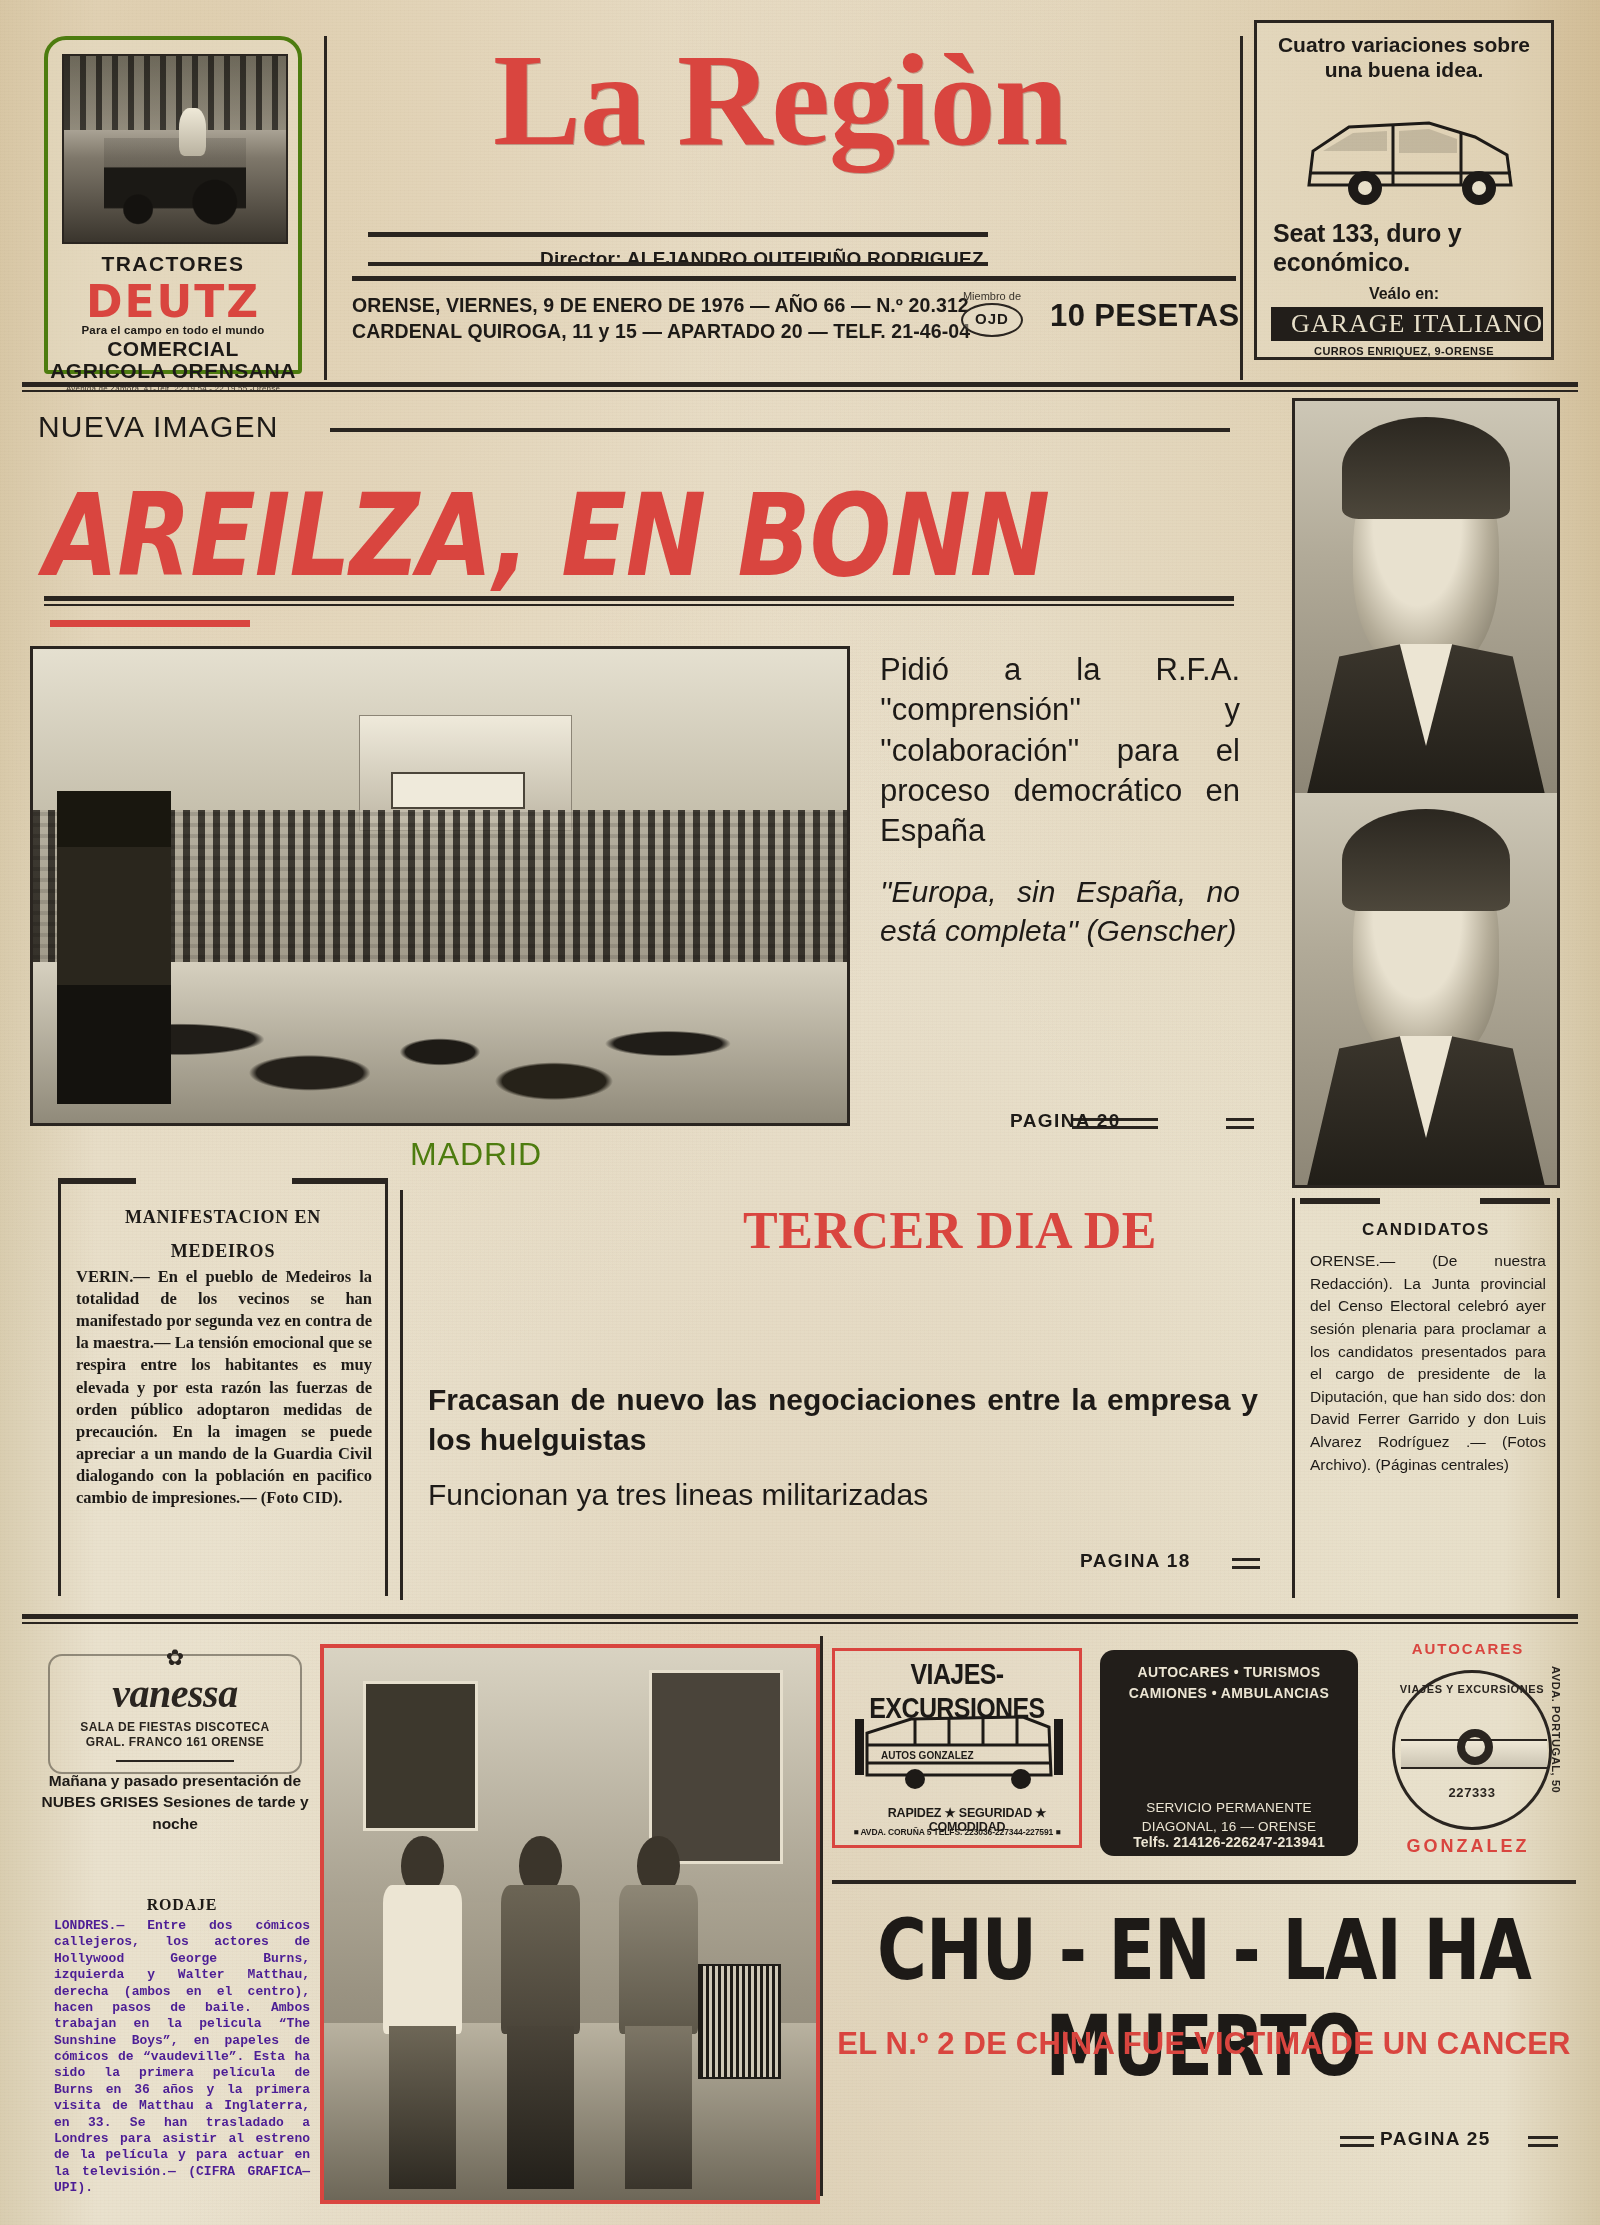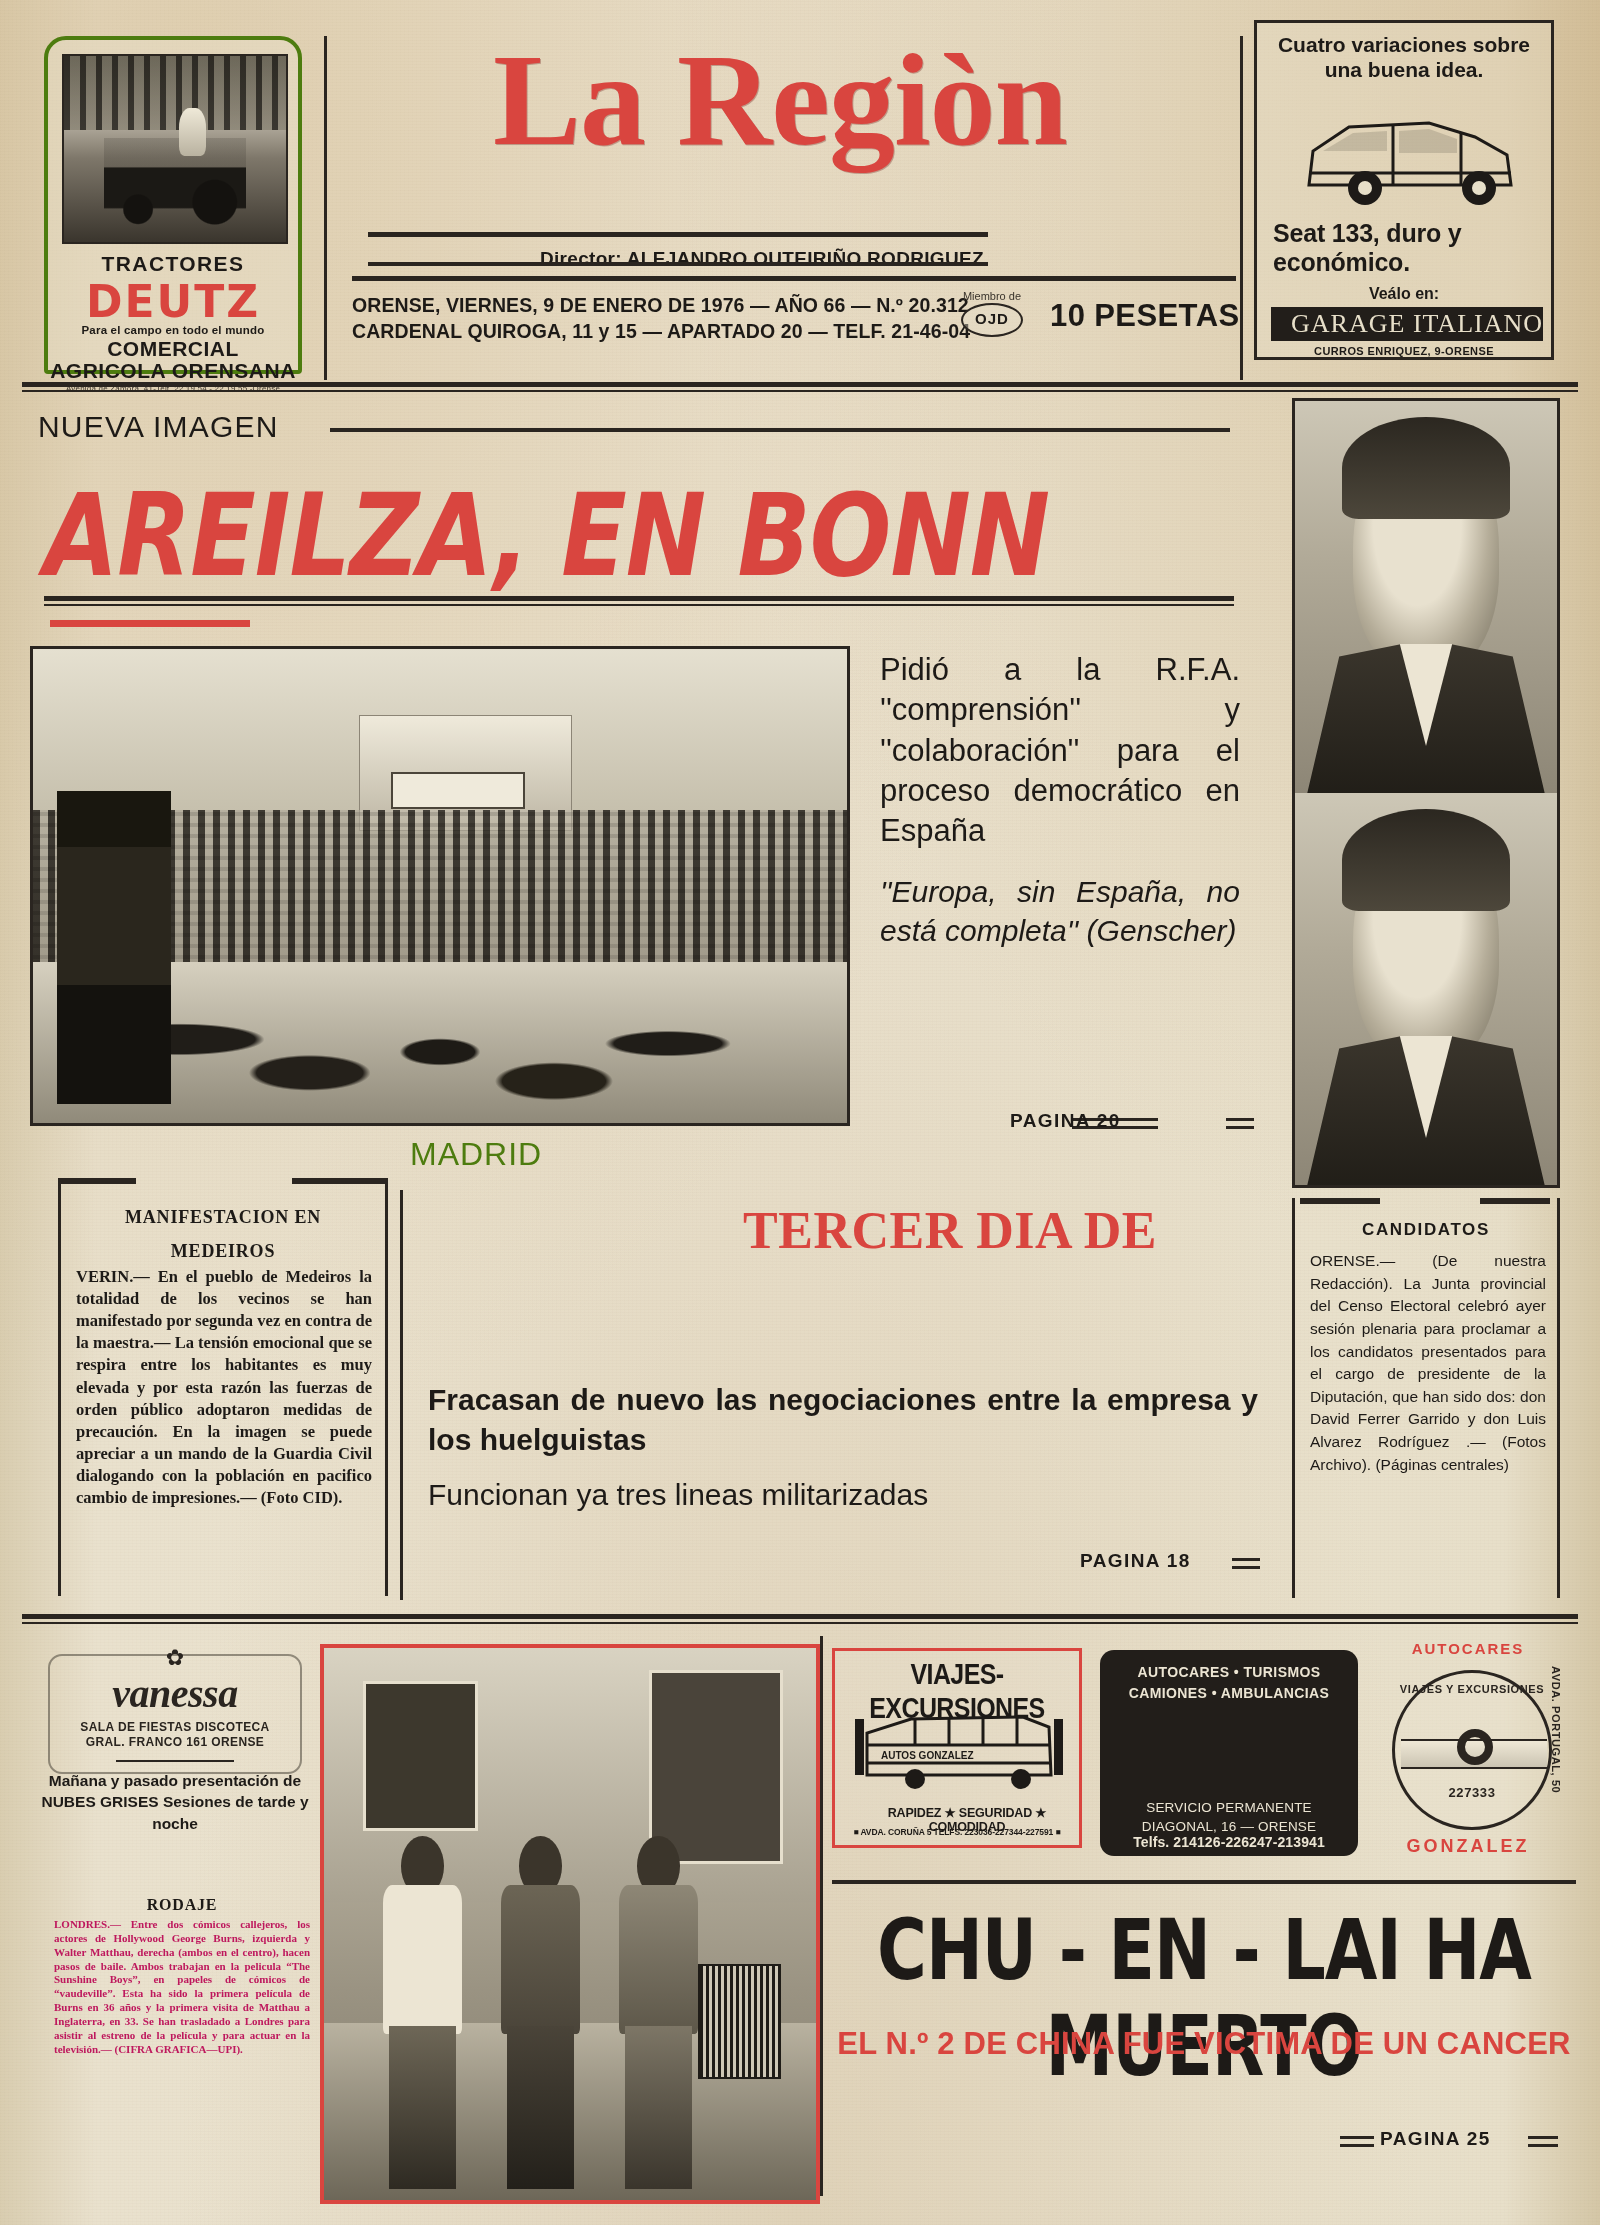--- a/index.html
+++ b/index.html
@@ -232,22 +232,22 @@
   #van-body{position:absolute;left:0;right:0;top:122px;text-align:center;
     font-size:15.5px;font-weight:bold;color:#1d1a17;line-height:1.38;}
   #van-frame{position:absolute;left:8px;top:6px;width:254px;height:120px;
     border:2px solid #4b453a;border-radius:14px;opacity:.55;box-sizing:border-box;}
 
   #rodaje{position:absolute;left:52px;top:1896px;width:260px;height:300px;box-sizing:border-box;}
   #rj-title{position:absolute;left:0;right:0;top:0;text-align:center;
     font-family:"Liberation Serif",serif;font-size:16px;font-weight:bold;
     color:#1d1a17;letter-spacing:.8px;}
   #rj-body{position:absolute;left:2px;right:2px;top:22px;
-    font-family:Liberation Serif, serif;font-size:11px;font-weight:bold;
-    color:#be185d;line-height:1.26;text-align:justify;}
+    font-family:Liberation Mono, monospace;font-size:13px;font-weight:bold;
+    color:#4c1d95;line-height:1.26;text-align:justify;}
 
   #photo-mid{position:absolute;left:320px;top:1644px;width:500px;height:560px;
     border:4px solid #d9453f;box-sizing:border-box;overflow:hidden;
     background:linear-gradient(180deg,#cdc7b5 0%,#b4ad9b 34%,#9a9382 62%,#7d7666 100%);}
   #photo-mid .wall{position:absolute;left:0;top:0;width:100%;height:46%;
     background:linear-gradient(180deg,#d9d3c2,#a8a190);}
   #photo-mid .win{position:absolute;left:8%;top:6%;width:22%;height:26%;
     background:#3d382d;border:3px solid #e6dfcd;}
   #photo-mid .door{position:absolute;left:66%;top:4%;width:26%;height:34%;
     background:#4a443a;border:3px solid #e6dfcd;}

